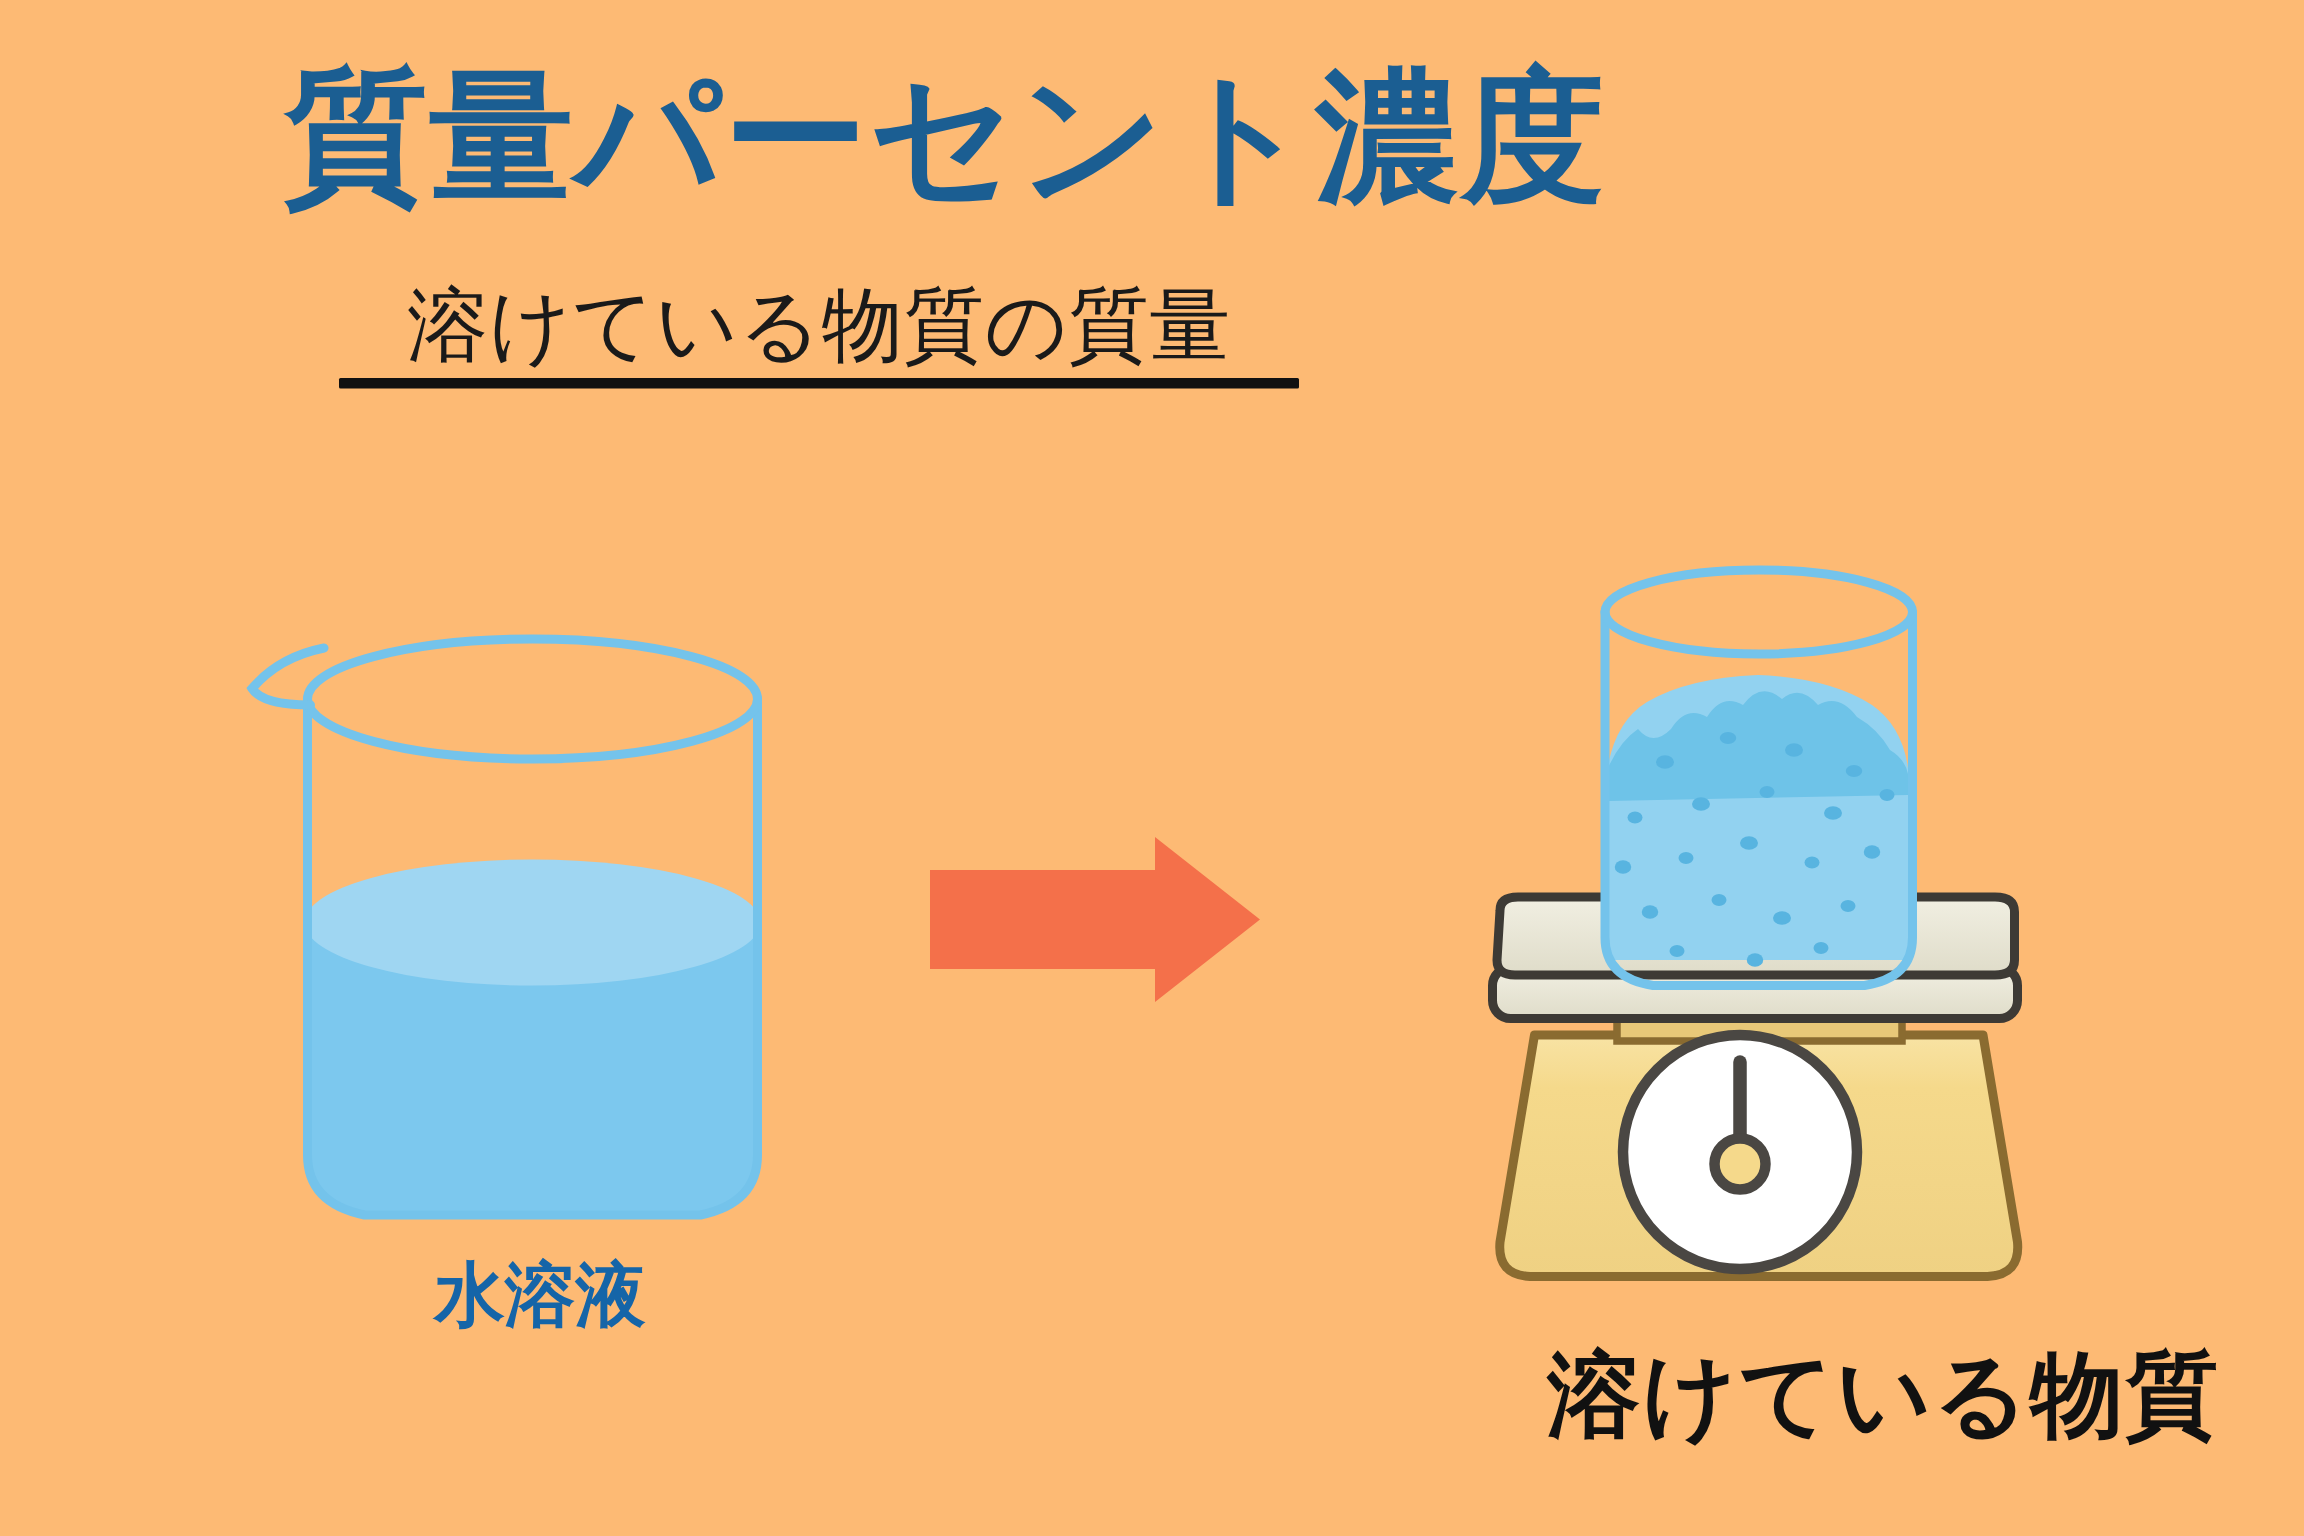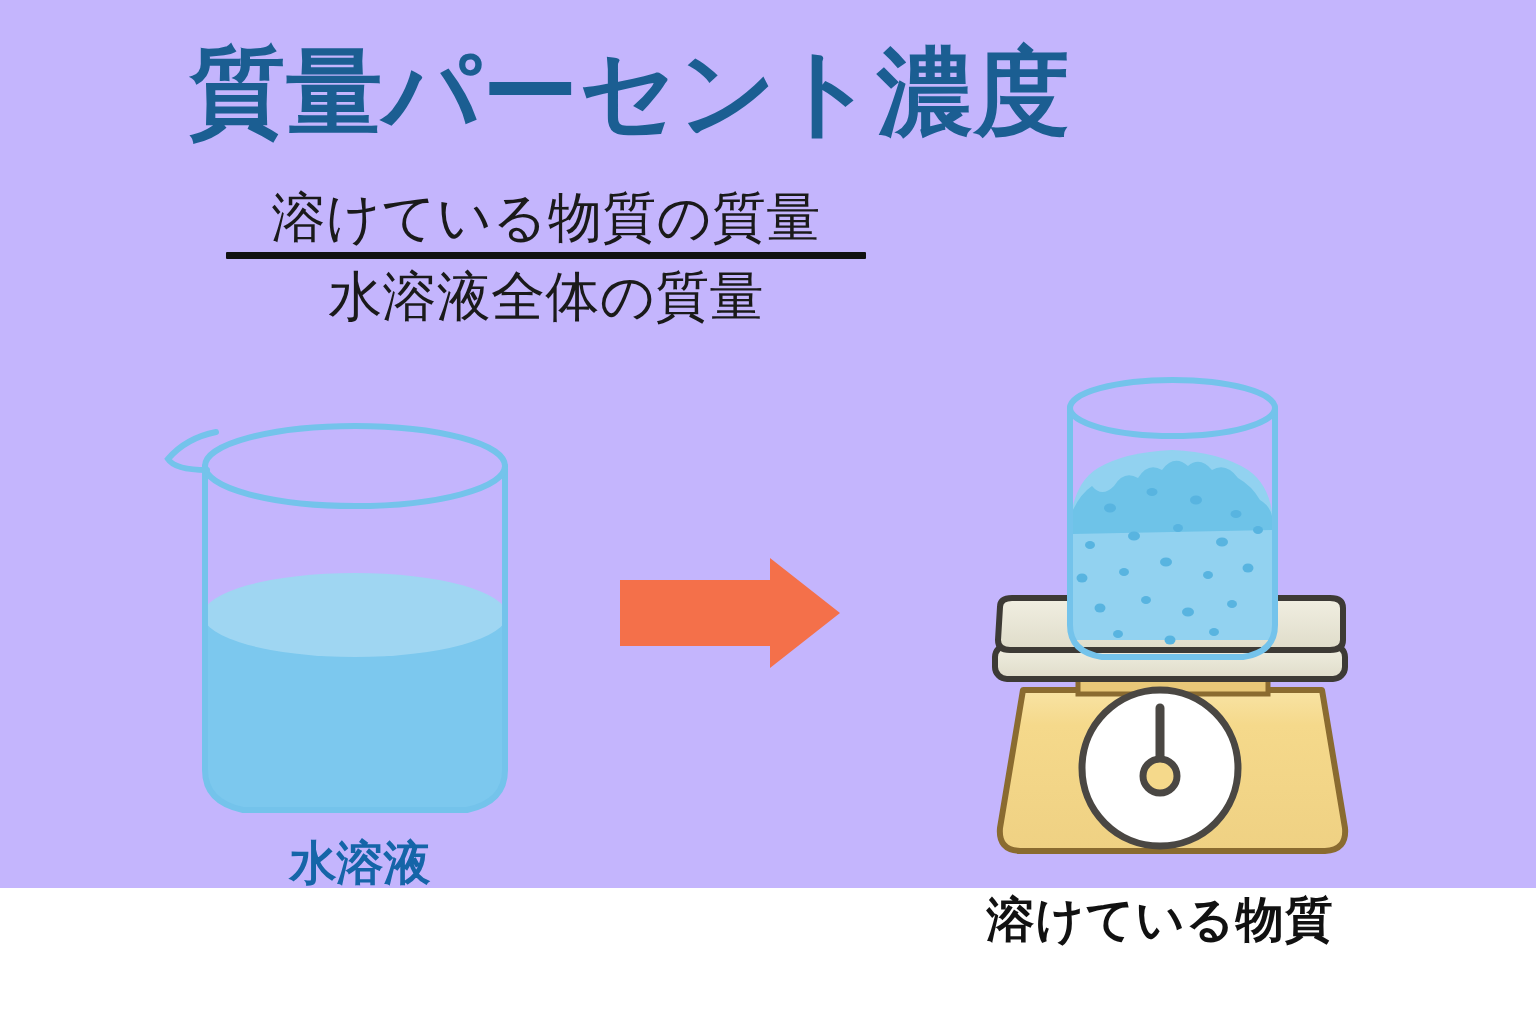--- a/index.html
+++ b/index.html
@@ -12,22 +12,22 @@
     width: 1536px;
     height: 1024px;
     font-family: "Liberation Sans", "DejaVu Sans", sans-serif;
     overflow: hidden;
     position: relative;
   }
 
   #stage {
     position: relative;
     width: 1536px;
-    height: 888px;
-    background: #c4b5fd;
+    height: 1024px;
+    background: #fdba74;
   }
 
   
   .title {
     position: absolute;
     left: 0;
     top: 42px;
     width: 1260px;
     text-align: center;
     font-size: 96px;
@@ -98,40 +98,39 @@
     font-size: 47px;
     font-weight: 700;
     color: #1565A8;
     white-space: nowrap;
   }
   .label-solute {
     position: absolute;
     left: 840px;
     top: 888px;
     width: 640px;
-    text-align: center;
-    font-size: 48px;
+    text-align: right;
+    font-size: 62px;
     font-weight: 700;
     color: #111111;
     white-space: nowrap;
     letter-spacing: 0.02em;
   }
 </style>
 </head>
 <body>
 
 <div id="stage">
 
   <div class="title">質量パーセント濃度</div>
 
   <div class="formula">
     <div class="fraction">
       <div class="numerator">溶けている物質の質量</div>
       <div class="frac-bar"></div>
-      <div class="denominator">水溶液全体の質量</div>
     </div>
   </div>
 
   <svg class="art" viewBox="0 0 1536 1024" xmlns="http://www.w3.org/2000/svg">
 
     <defs>
       <clipPath id="leftBeakerClip">
         <path d="M205 455 L205 770 Q205 800 240 808 L470 808 Q505 800 505 770 L505 455 Z"></path>
       </clipPath>
       <clipPath id="rightBeakerClip">

